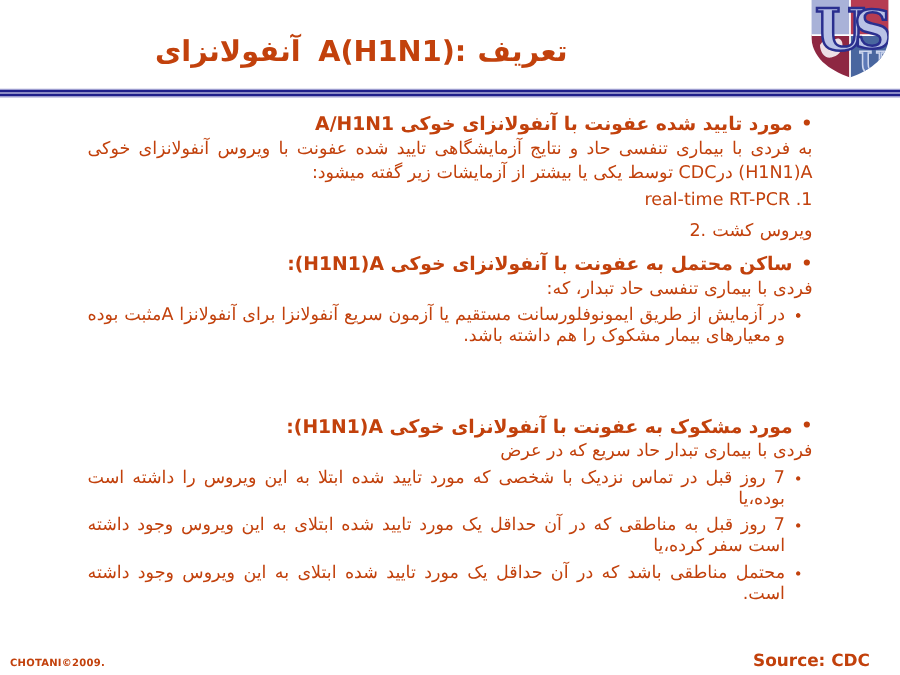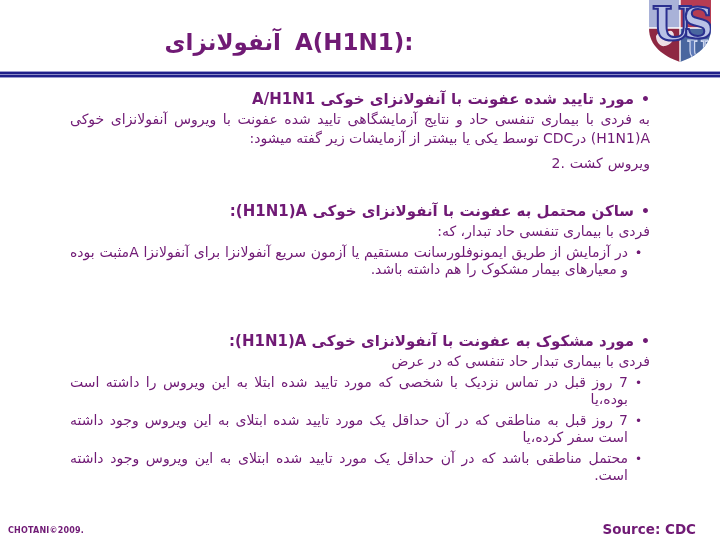--- a/index.html
+++ b/index.html
@@ -1,18 +1,18 @@
 <!DOCTYPE html>
 <html><head>
 <meta charset="utf-8">
 <style>
   html,body{margin:0;padding:0;background:#888;}
   .slide{
     position:relative;width:720px;height:540px;background:#ffffff;
-    font-family:"DejaVu Sans",sans-serif;color:#701a75;overflow:hidden;margin:0 auto;
+    font-family:"DejaVu Sans",sans-serif;color:#c2410c;overflow:hidden;margin:0 auto;
   }
   
   .title-row{
     position:absolute;top:20px;left:0;width:578px;height:44px;
     display:flex;justify-content:center;align-items:center;
     font-weight:bold;font-size:23px;direction:ltr;white-space:nowrap;
   }
   .title-row span{display:inline-block;margin-left:9px;}
   .title-row span:first-child{margin-left:0;}
   .title-row span:nth-child(2){margin-left:14px;text-align:right;}
@@ -65,20 +65,21 @@
   }
 </style>
 </head>
 <body>
 
 <div class="slide">
 
   <div class="title-row">
     <span>آنفولانزای</span>
     <span>A(H1N1):</span>
+    <span>تعریف</span>
   </div>
 
   <svg class="logo" width="68" height="63" viewBox="0 0 68 63">
     <defs>
       <clipPath id="shieldclip">
         <path d="M3,0 H65 V28 C65,46 51,56 34,62 C17,56 3,46 3,28 Z"></path>
       </clipPath>
     </defs>
     <path d="M3,0 H65 V28 C65,46 51,56 34,62 C17,56 3,46 3,28 Z" fill="#ffffff"></path>
     <g clip-path="url(#shieldclip)">
@@ -96,20 +97,21 @@
   </svg>
 
   <div class="rule"></div>
 
   <div class="sec sec1">
     <div class="h1row">
       <span class="blt1">•</span>
       <span>مورد تایید شده عفونت با آنفولانزای خوکی A/H1N1</span>
     </div>
     <div class="bodytxt">به فردی با بیماری تنفسی حاد و نتایج آزمایشگاهی تایید شده عفونت با ویروس آنفولانزای خوکی ⁦(H1N1)A⁩ درCDC توسط  یکی یا بیشتر از آزمایشات زیر گفته میشود:</div>
+    <div class="numline" dir="rtl">1. real-time RT-PCR</div>
     <div class="numline ltrflex">
       <span>2.</span>
       <span>کشت</span>
       <span>ویروس</span>
     </div>
   </div>
 
   <div class="sec sec2">
     <div class="h1row">
       <span class="blt1">•</span>
@@ -123,21 +125,21 @@
       <span class="blt2">•</span>
       <span>در آزمایش از طریق ایمونوفلورسانت مستقیم یا آزمون سریع آنفولانزا برای آنفولانزا  ⁦A⁩مثبت بوده و معیارهای بیمار مشکوک را هم داشته باشد.</span>
     </div>
   </div>
 
   <div class="sec sec3">
     <div class="h1row">
       <span class="blt1">•</span>
       <span>مورد مشکوک به عفونت با آنفولانزای خوکی ⁦(H1N1)A⁩:</span>
     </div>
-    <div class="bodytxt">فردی با بیماری تبدار حاد تنفسی که در عرض</div>
+    <div class="bodytxt">فردی با بیماری تبدار حاد سریع که در عرض</div>
     <div class="b2row">
       <span class="blt2">•</span>
       <span>7 روز قبل در تماس نزدیک با شخصی که مورد تایید شده ابتلا به این ویروس را داشته است بوده،یا</span>
     </div>
     <div class="b2row">
       <span class="blt2">•</span>
       <span>7 روز قبل به مناطقی که در آن حداقل یک مورد تایید شده ابتلای به این ویروس وجود داشته است سفر کرده،یا</span>
     </div>
     <div class="b2row">
       <span class="blt2">•</span>

